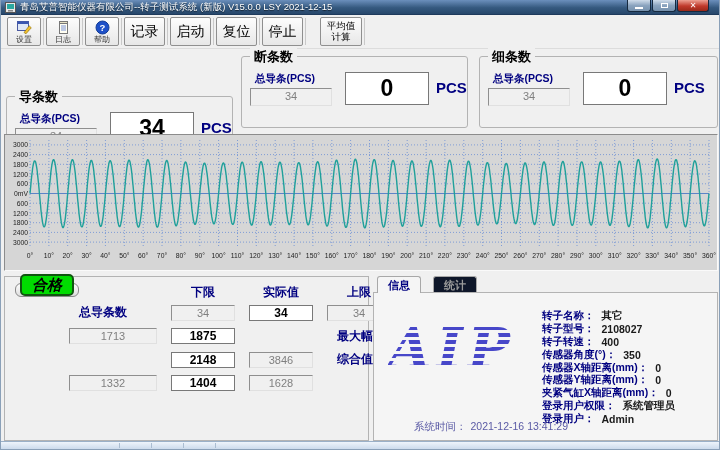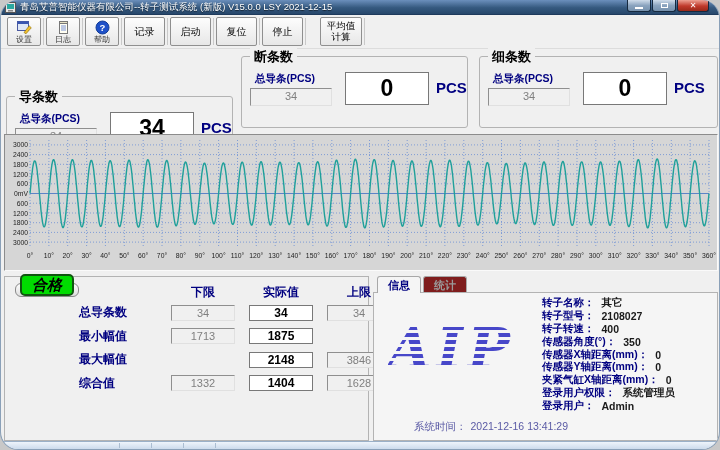--- a/index.html
+++ b/index.html
@@ -1,18 +1,18 @@
 <!DOCTYPE html>
 <html><head>
 <meta charset="utf-8">
 <style>
   html,body{margin:0;padding:0;background:#c8c8c8;}
   #screen{position:relative;width:720px;height:450px;background:#f0f0f0;
     font-family:"Liberation Sans","DejaVu Sans",sans-serif;overflow:hidden;
-    box-sizing:border-box;border-left:1px solid #8aa0b8;border-right:1px solid #8aa0b8;border-bottom:1px solid #8aa0b8;border-radius:18px;}
+    box-sizing:border-box;border-left:1px solid #8aa0b8;border-right:1px solid #8aa0b8;border-bottom:1px solid #8aa0b8;}
   
   .titlebar{position:absolute;left:0;top:0;right:0;height:15px;
     background:linear-gradient(#6b8fbc,#35597f 55%,#27476b);
     border-bottom:1px solid #1e3a5c;display:flex;align-items:center;padding:0 4px;box-sizing:border-box;}
   .app-icon{width:11px;height:11px;margin-right:4px;flex:none;display:inline-flex;}
   .title-text{color:#fff;font-size:9.5px;white-space:nowrap;overflow:hidden;flex:1;text-shadow:0 1px 1px rgba(0,0,0,.6);}
   .winbtns{position:absolute;right:10px;top:0;display:flex;gap:1px;}
   .winbtn{width:24px;height:12px;border:1px solid #15293f;border-top:none;border-radius:0 0 3px 3px;
     background:linear-gradient(#cfdcea,#8ba4bf 50%,#7591ad);display:flex;align-items:center;justify-content:center;
     color:#fff;font-size:8px;line-height:8px;box-sizing:border-box;}
@@ -20,21 +20,21 @@
   .glyph-min{display:block;width:8px;height:2px;background:#fff;margin-top:4px;}
   .glyph-max{display:block;width:7px;height:5px;border:1px solid #fff;box-sizing:border-box;}
   .glyph-close{font-size:8px;font-weight:bold;color:#fff;}
   
   .toolbar{position:absolute;left:0;top:15px;right:0;height:33px;display:flex;align-items:center;
     padding:0 6px;background:#f0f0f0;border-bottom:1px solid #dcdcdc;}
   .tbtn{height:29px;border:1px solid #8f8f8f;border-radius:2px;background:linear-gradient(#fdfdfd,#e7e7e7);
     display:flex;flex-direction:column;align-items:center;justify-content:center;box-sizing:border-box;cursor:default;}
   .tbtn.iconbtn{width:34px;}
   .tbtn .tlabel{font-size:8px;color:#333;line-height:8px;margin-top:1px;}
-  .tbtn.textbtn{width:41px;font-size:10px;color:#000;}
+  .tbtn.textbtn{width:41px;font-size:14px;color:#000;}
   .tbtn.smallbtn{width:42px;font-size:9.5px;line-height:10.5px;text-align:center;word-break:break-all;padding:0 2px;margin-left:12px;}
   .ticon{height:15px;display:inline-flex;}
   .tsep{width:1px;height:27px;background:#c9c9c9;margin:0 2px;flex:none;}
   
   .groupbox{position:absolute;top:56px;height:70px;border:1px solid #b3b3b3;border-radius:3px;}
   .counter-1{left:5px;width:225px;margin-top:40px;}
   .counter-2{left:240px;width:225px;}
   .counter-3{left:478px;width:237px;}
   .gb-title{position:absolute;top:-9px;left:8px;background:#f0f0f0;padding:0 4px;font-size:13px;font-weight:bold;color:#000;}
   .ref-label{position:absolute;left:13px;top:15px;font-size:10.5px;font-weight:bold;color:#000080;}
@@ -61,29 +61,29 @@
   .rlabel{font-size:12px;font-weight:bold;color:#000080;padding-left:10px;}
   .rbox{height:16px;font-size:11px;text-align:center;line-height:15px;box-sizing:border-box;}
   .rbox.lim{background:#f0f0f0;border:1px solid;border-color:#8f8f8f #e0e0e0 #e0e0e0 #8f8f8f;color:#7f7f7f;}
   .rbox.act{background:#fff;border:1px solid #787878;color:#000;font-weight:bold;font-size:12px;}
   
   .right-panel{position:absolute;left:372px;top:276px;width:345px;height:165px;}
   .tabs{position:absolute;left:4px;top:0;display:flex;gap:2px;height:17px;}
   .tab{padding:1px 10px 0;font-size:11px;font-weight:bold;border:1px solid #a8a8a8;border-bottom:none;
     border-radius:3px 3px 0 0;box-sizing:border-box;}
   .tab.active{background:#f5f5f5;color:#000080;position:relative;z-index:2;}
-  .tab.inactive{background:#7f1d1d;color:#9a9a9a;}
+  .tab.inactive{background:#0f172a;color:#9a9a9a;margin-left:10px;}
   .info-content{position:absolute;left:0;top:16px;width:345px;height:149px;background:#f5f5f5;
     border:1px solid #b3b3b3;box-sizing:border-box;}
   .logo{position:absolute;left:14px;top:26px;width:172px;height:60px;overflow:hidden;}
   .logo-text{font-family:"DejaVu Serif","Liberation Serif",serif;font-style:italic;font-weight:bold;
     font-size:56px;line-height:58px;color:#4747c9;letter-spacing:5px;}
   .logo-stripes{position:absolute;left:0;top:0;right:0;bottom:0;
     background:repeating-linear-gradient(180deg,rgba(245,245,245,0) 0 4px,#f5f5f5 4px 7px);}
-  .info-list{position:absolute;left:168px;top:4px;display:flex;flex-direction:column;}
+  .info-list{position:absolute;left:168px;top:17px;display:flex;flex-direction:column;}
   .info-row{height:12.8px;display:flex;align-items:center;white-space:nowrap;}
   .info-label{font-size:10.5px;font-weight:bold;color:#000080;}
   .info-value{font-size:10.5px;font-weight:bold;color:#1a1a1a;margin-left:7px;}
   .systime{position:absolute;left:40px;top:127px;font-size:10.5px;color:#5a5aa5;}
   .systime .stv{margin-left:4px;}
   
   .statusbar{position:absolute;left:0;right:0;bottom:0;height:7px;
     background:linear-gradient(#eef4fb,#ccdbec);border-top:1px solid #9ab0c8;}
   .sb-sep{position:absolute;top:1px;width:1px;height:5px;background:#aabdd2;}
 </style>
@@ -293,21 +293,20 @@
     </div>
     <div class="rtable">
         <div></div>
         <div class="rhead">下限</div>
         <div class="rhead">实际值</div>
         <div class="rhead">上限</div>
         <div class="rlabel">总导条数</div>
         <div class="rbox lim">34</div>
         <div class="rbox act">34</div>
         <div class="rbox lim">34</div>
-        <div class="rlabel">最小幅值</div>
         <div class="rbox lim">1713</div>
         <div class="rbox act">1875</div>
         <div></div>
         <div class="rlabel">最大幅值</div>
         <div></div>
         <div class="rbox act">2148</div>
         <div class="rbox lim">3846</div>
         <div class="rlabel">综合值</div>
         <div class="rbox lim">1332</div>
         <div class="rbox act">1404</div>

